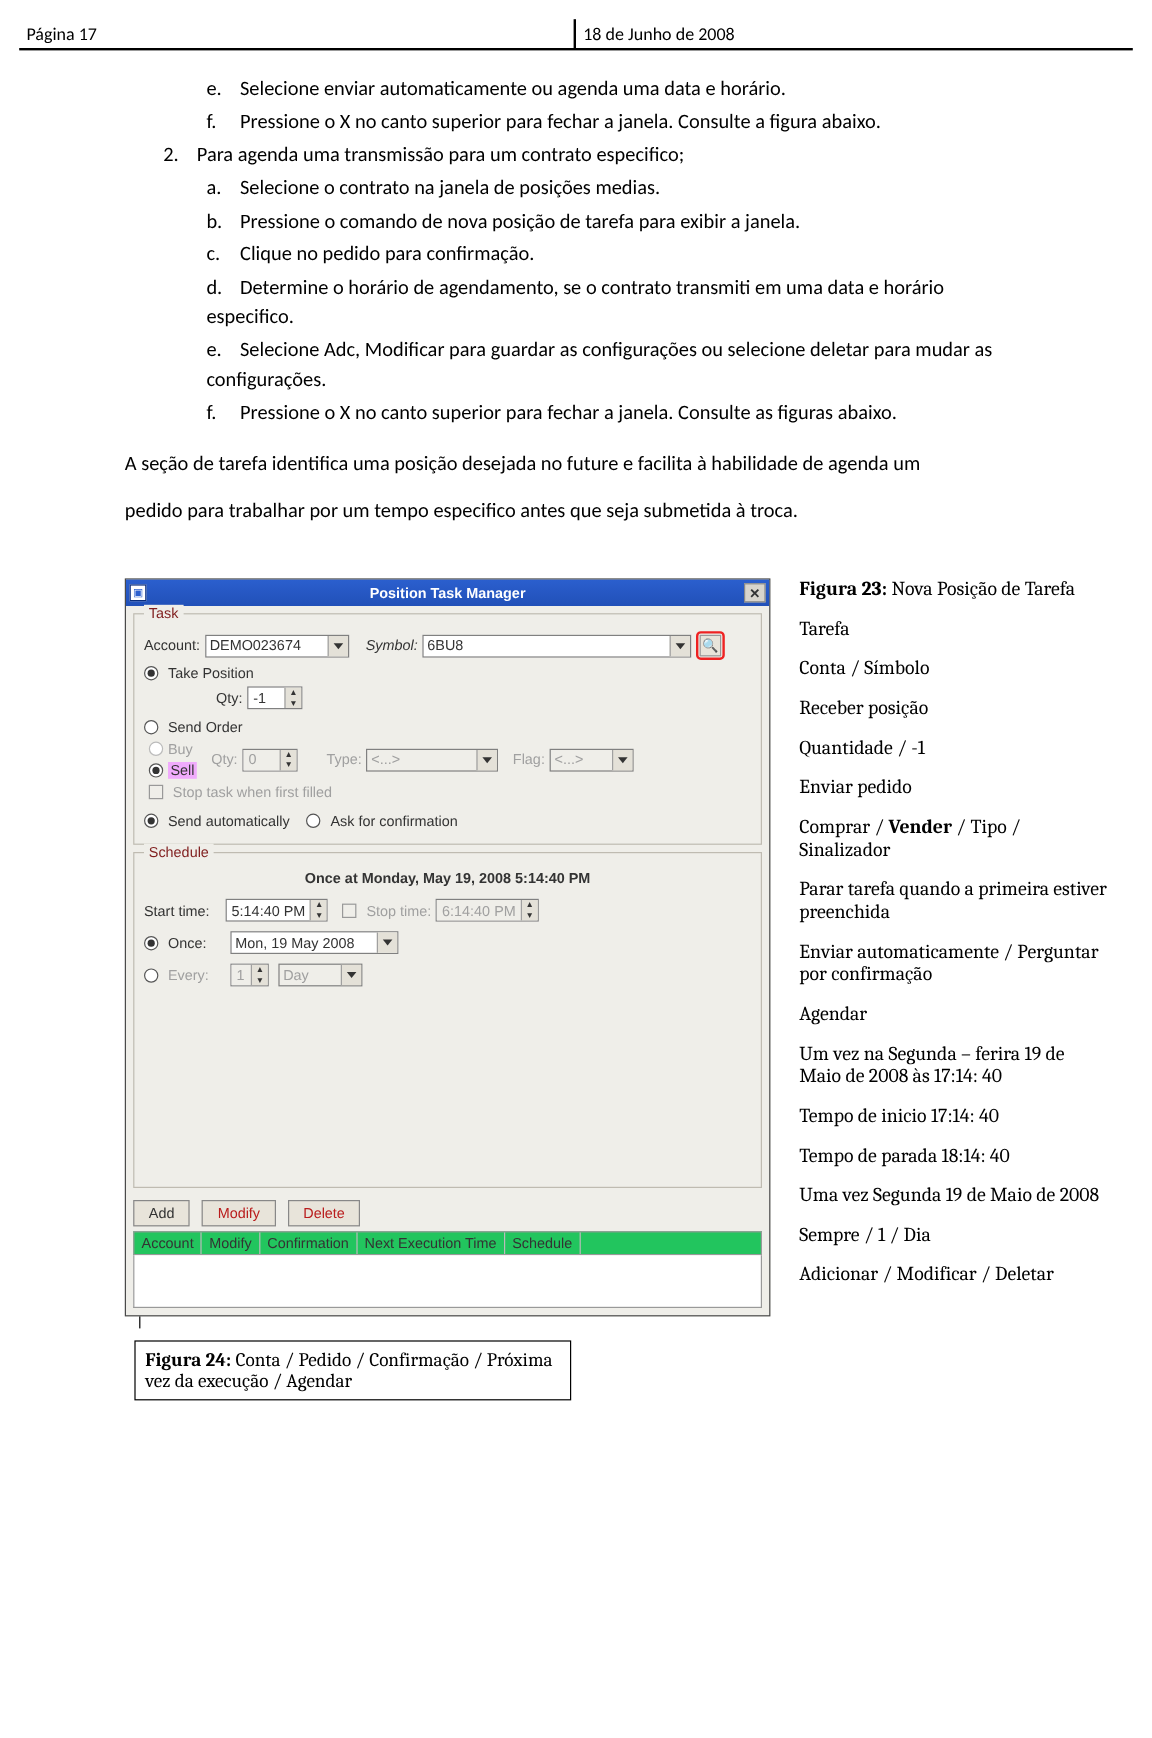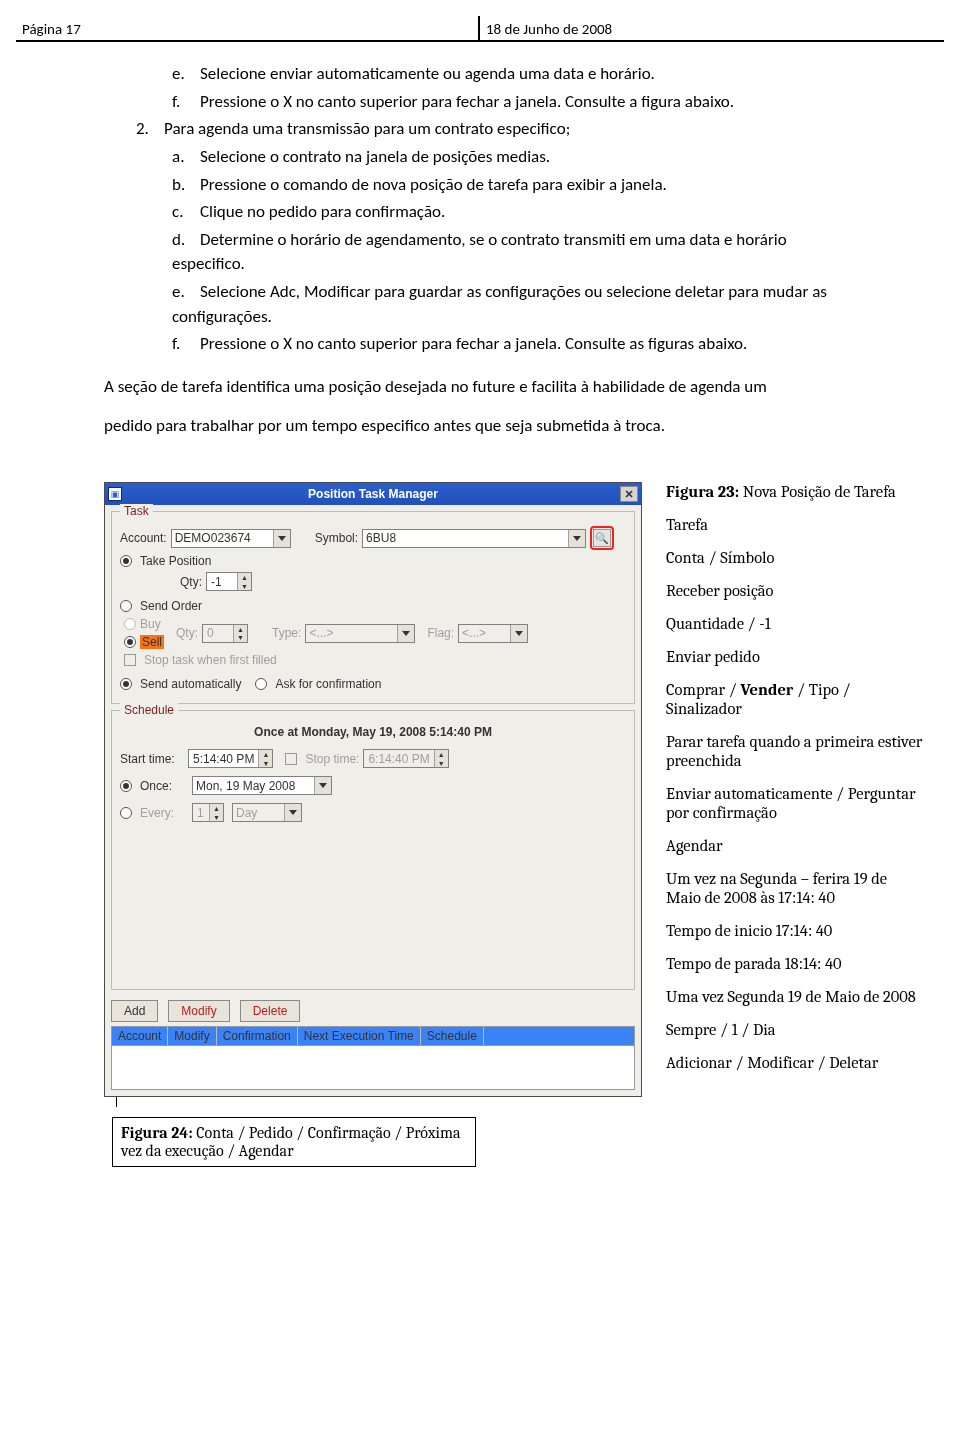--- a/index.html
+++ b/index.html
@@ -45,23 +45,23 @@
   .spin .arrows div { flex: 1; display: flex; align-items: center; justify-content: center; font-size: 7px; color:#333;}
   .spin.dis .val { color:#a0a0a0; background:#efeee9;}
   .spin.sm .val { min-width: 16px; }
   .radio { width: 12px; height: 12px; border: 1px solid #555; border-radius: 50%; background: #fff; display: inline-flex; align-items: center; justify-content: center; margin-right: 4px; flex-shrink:0;}
   .radio.sel::after { content: ""; width: 6px; height: 6px; background: #333; border-radius: 50%; }
   .radio.dis { border-color: #bbb; }
   .chk { width: 12px; height: 12px; border: 1px solid #999; background: #efeee9; display: inline-block; margin-right: 4px; flex-shrink:0;}
   .btn { height: 22px; border: 1px solid #888; background: #e8e4da; padding: 0 12px; display: inline-flex; align-items: center; font-size: 12px; }
   .btn.dis { color: #b91c1c; }
   .highlight-red { border: 2px solid #e22; border-radius: 4px; padding: 1px; }
-  .sell-hi { background: #f97316; padding: 0 2px;}
+  .sell-hi { background: #f0abfc; padding: 0 2px;}
   .magnify { width: 18px; height: 18px; border: 1px solid #999; background: #e8e4da; display: flex; align-items: center; justify-content: center; font-size: 11px;}
-  .col-headers { display: flex; border: 1px solid #999; background: #3b82f6; margin: 0 6px; }
+  .col-headers { display: flex; border: 1px solid #999; background: #22c55e; margin: 0 6px; }
   .col-headers div { border-right: 1px solid #bbb; padding: 2px 6px; font-size: 12px; }
   .grid-body { height: 44px; background: #fff; border: 1px solid #999; border-top: none; margin: 0 6px 6px; }
   .sched-title { text-align: center; font-weight: bold; margin: 4px 0 10px; font-size:12px;}
   .btnrow { padding: 4px 6px; display:flex; gap:10px;}
 </style>
 </head>
 <body>
 
 <div class="page">
   <div class="header">
@@ -102,21 +102,21 @@
         </div>
 
         <div class="fieldset">
           <div class="legend">Task</div>
           <div class="row">
             <span class="lbl">Account:</span>
             <div class="combo" style="width:120px;">
                 <span>DEMO023674</span>
                 <span class="caret"></span>
               </div>
-            <span class="lbl" style="margin-left:20px;">Symbol:</span>
+            <span class="lbl" style="margin-left:10px;font-style:italic;">Symbol:</span>
             <div class="combo" style="width:224px;">
                 <span>6BU8</span>
                 <span class="caret"></span>
               </div>
             <span class="highlight-red">
                 <span class="magnify">🔍</span>
               </span>
           </div>
           <div class="row">
             <span class="radio sel"></span>

